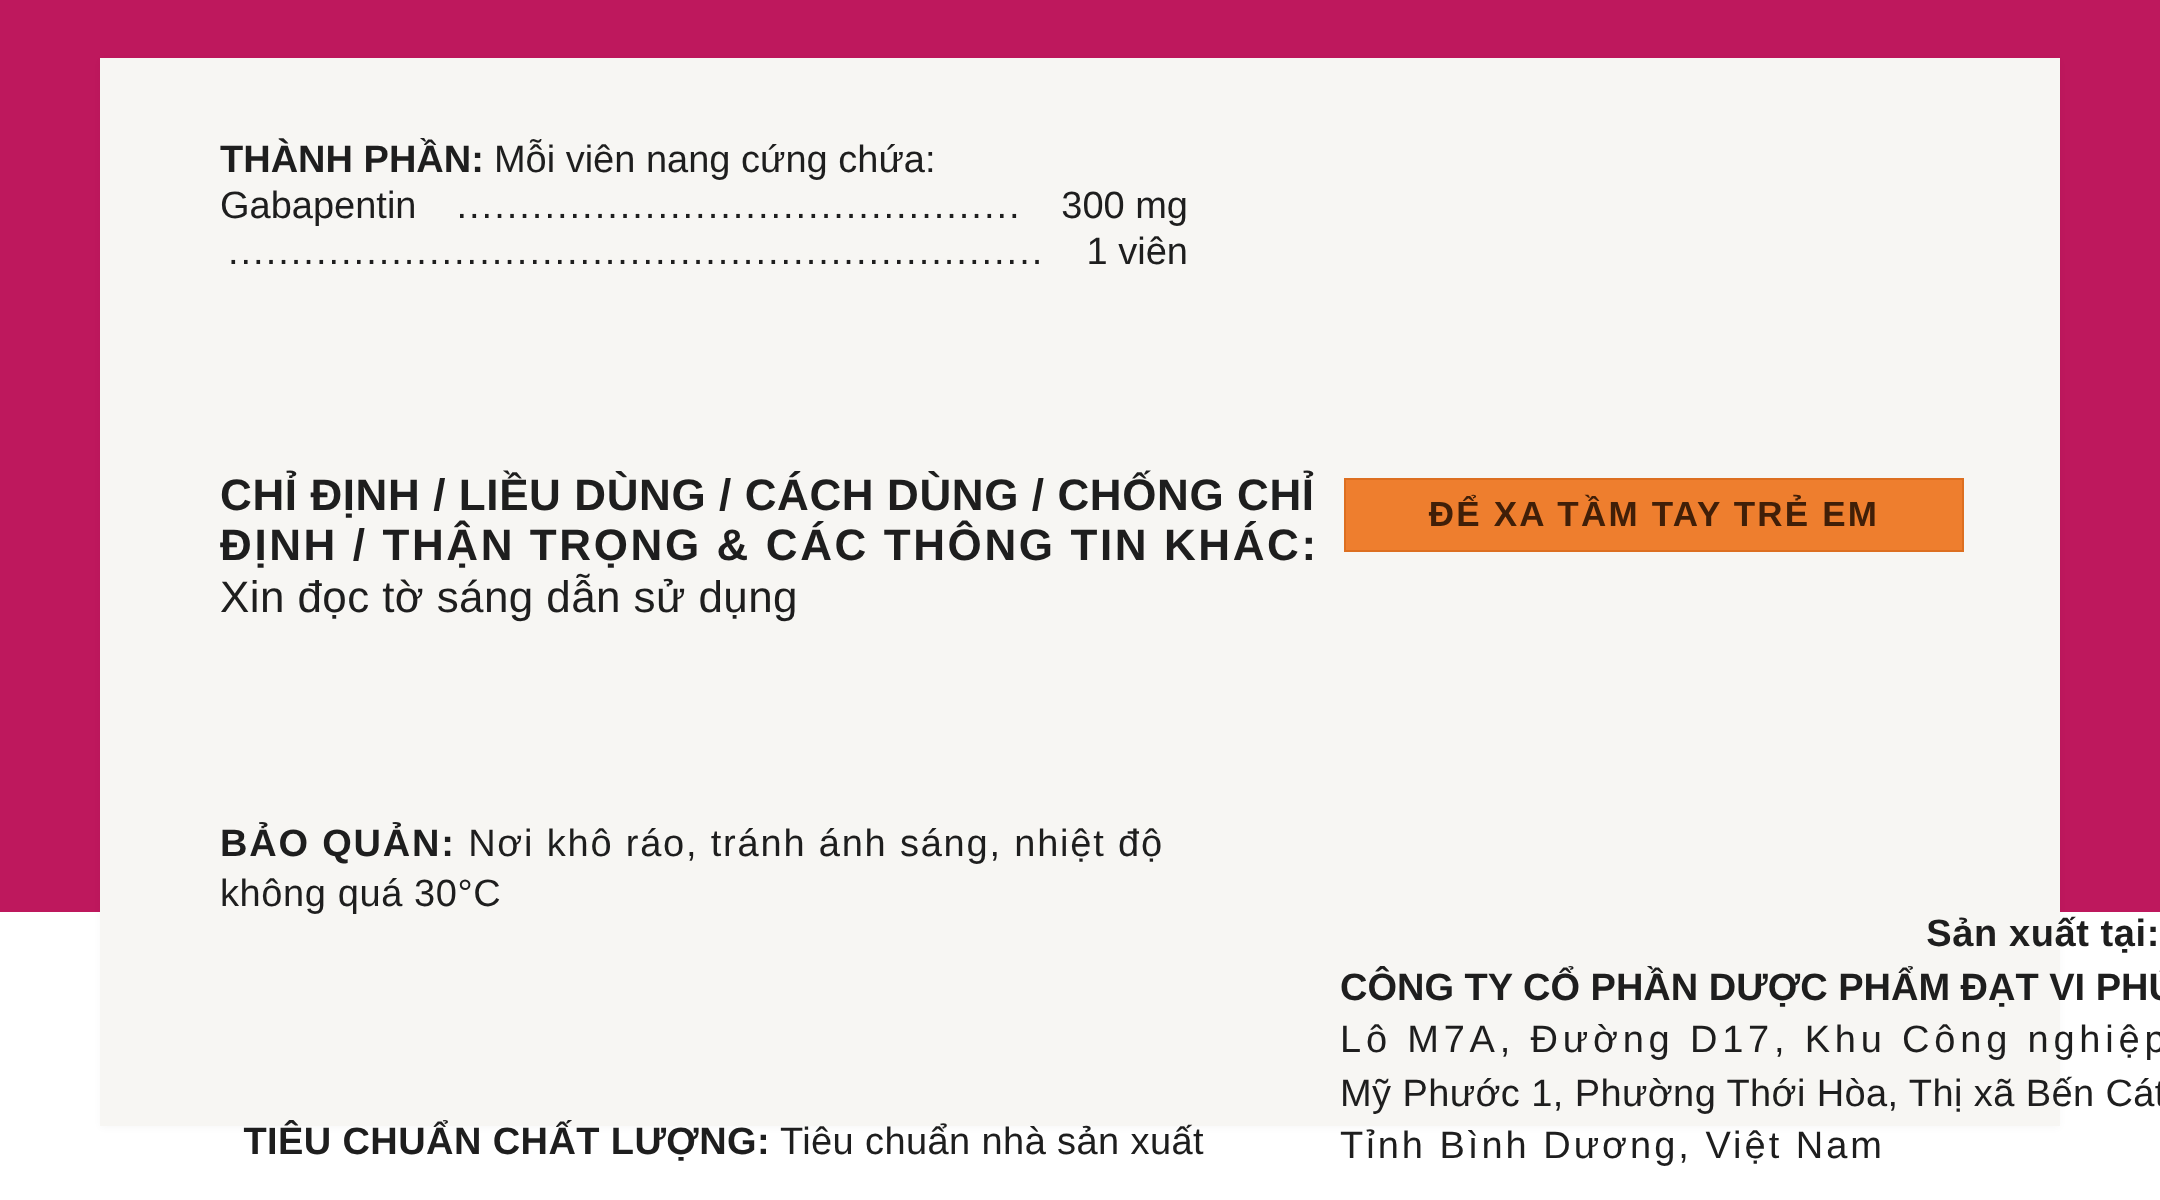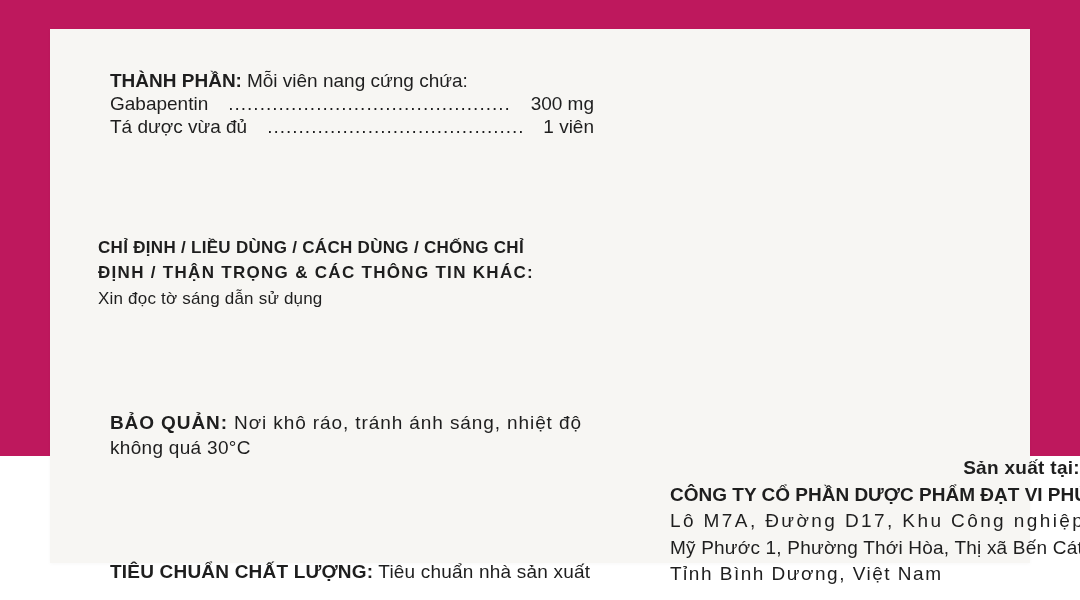--- a/index.html
+++ b/index.html
@@ -50,25 +50,25 @@
     overflow: hidden;
     white-space: nowrap;
     margin: 0 4px;
     letter-spacing: 1px;
     color: #1e1e1e;
   }
 
   
   .indications {
     position: absolute;
-    left: 48px;
+    left: 60px;
     top: 206px;
     width: 486px;
     line-height: 25px;
-    font-size: 17px;
+    font-size: 22px;
     color: #1e1e1e;
   }
   .ind-h1 { font-weight: 700; letter-spacing: 0.3px; white-space: nowrap; }
   .ind-h2 { font-weight: 700; letter-spacing: 1.3px; white-space: nowrap; }
   .ind-body { margin-top: 1px; letter-spacing: 0.2px; }
 
   
   .warning {
     position: absolute;
     left: 622px;
@@ -104,20 +104,21 @@
   
   .quality {
     position: absolute;
     left: 60px;
     top: 532px;
     width: 492px;
     font-size: 19px;
     color: #1e1e1e;
     white-space: nowrap;
     letter-spacing: 0.2px;
+    text-align: right;
   }
   .q-rest { margin-left: 5px; }
 
   
   .manufacturer {
     position: absolute;
     left: 620px;
     top: 426px;
     width: 410px;
     line-height: 26.5px;
@@ -139,32 +140,32 @@
     <div class="ingredients">
       <div>
         <span class="b">THÀNH PHẦN:</span><span class="ing-head-rest">Mỗi viên nang cứng chứa:</span>
       </div>
       <div class="ing-row">
         <span>Gabapentin</span>
         <span class="leader">....................................................................................................</span>
         <span>300 mg</span>
       </div>
       <div class="ing-row">
-        <span>Tá dược vừa đủ</span>
         <span class="leader">....................................................................................................</span>
         <span>1 viên</span>
       </div>
     </div>
 
     <div class="indications">
       <div class="ind-h1">CHỈ ĐỊNH / LIỀU DÙNG / CÁCH DÙNG / CHỐNG CHỈ</div>
       <div class="ind-h2">ĐỊNH / THẬN TRỌNG &amp; CÁC THÔNG TIN KHÁC:</div>
       <div class="ind-body">Xin đọc tờ sáng dẫn sử dụng</div>
     </div>
 
+    <div class="warning">ĐỂ XA TẦM TAY TRẺ EM</div>
 
     <div class="storage">
       <div class="sto-l1">
         <span class="b">BẢO QUẢN:</span>
         <span>Nơi khô ráo, tránh ánh sáng, nhiệt độ</span>
       </div>
       <div class="sto-l2">không quá 30°C</div>
     </div>
 
     <div class="quality">

